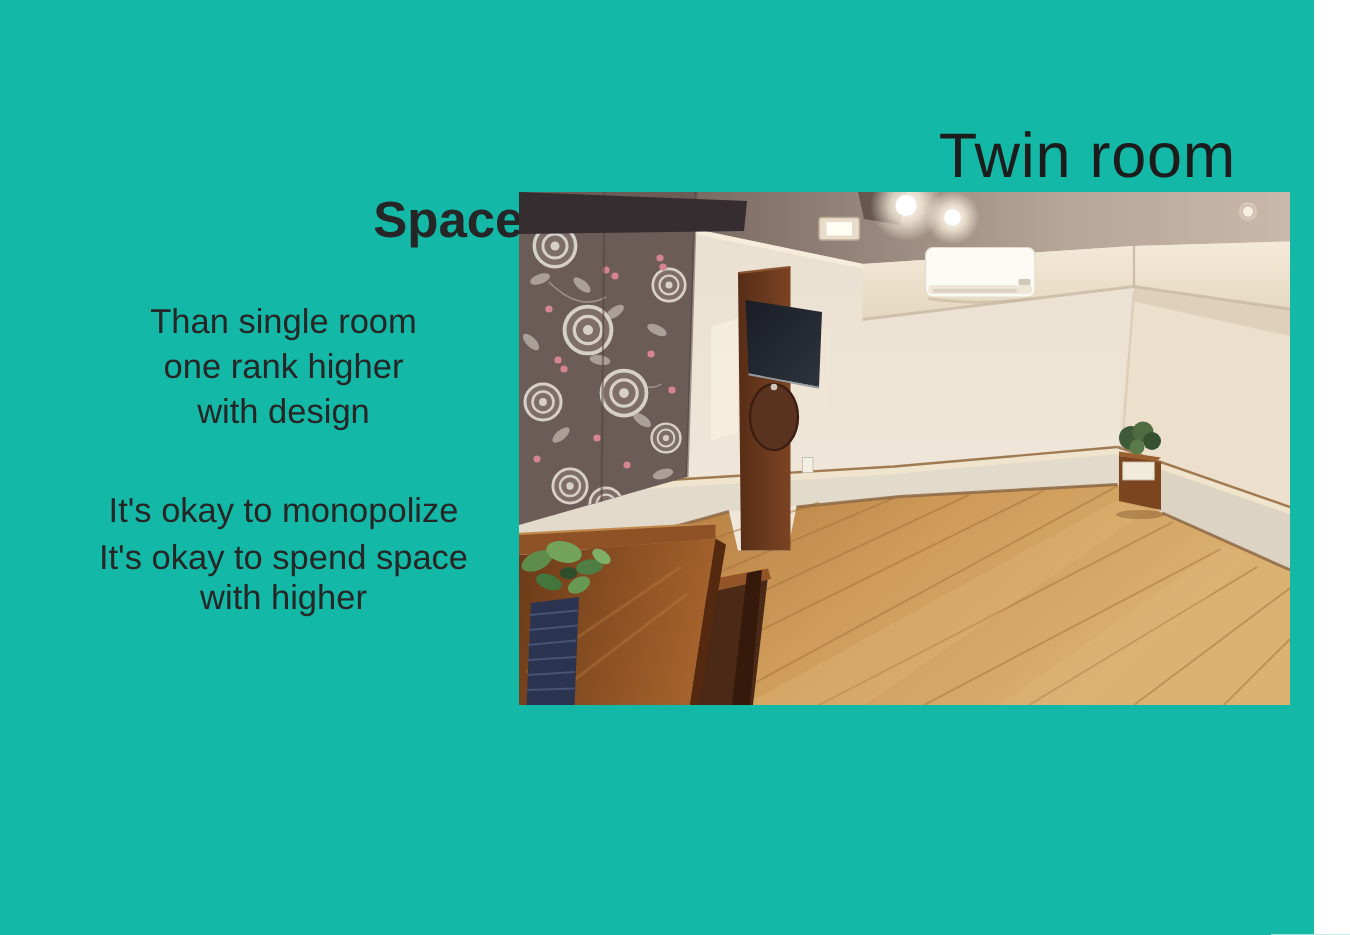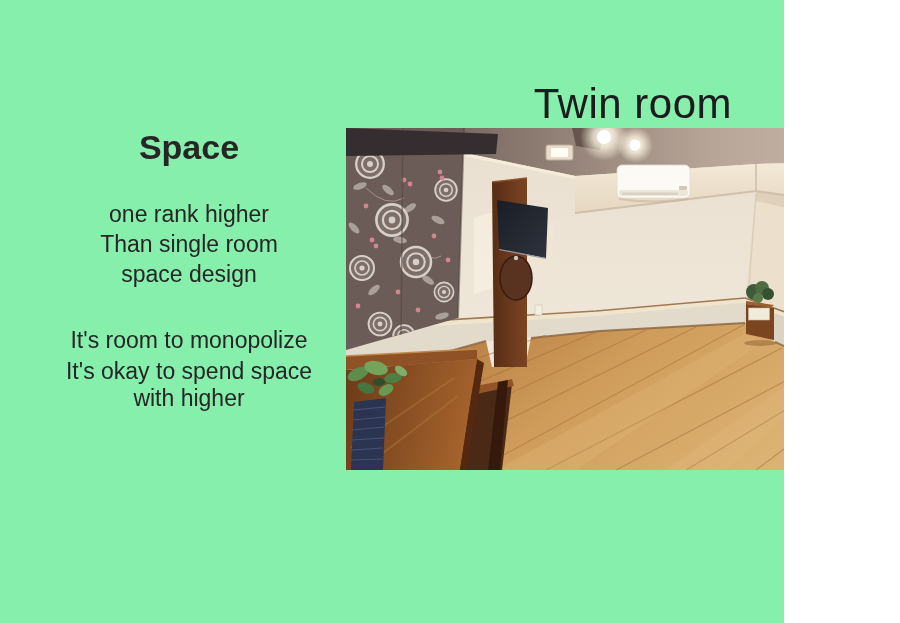--- a/index.html
+++ b/index.html
@@ -1,47 +1,47 @@
 <!DOCTYPE html>
 <html><head>
 <meta charset="utf-8">
 <style>
   html,body{margin:0;padding:0;background:#ffffff;}
   body{width:900px;height:623px;font-family:"Liberation Sans",sans-serif;}
-  .slide{position:relative;width:784px;height:623px;background:#86efac;overflow:hidden;}
+  .slide{position:relative;width:876px;height:623px;background:#14b8a6;overflow:hidden;}
   .slide-title{
     position:absolute;top:80px;right:52px;
     font-size:42px;font-weight:300;color:#1c1c1c;letter-spacing:.5px;white-space:nowrap;
   }
   .left-panel{position:absolute;left:29px;top:0;width:320px;height:470px;text-align:center;color:#262626;}
-  .space-heading{position:absolute;top:128px;left:0;width:100%;font-size:34px;font-weight:700;}
+  .space-heading{position:absolute;top:128px;left:0;width:100%;font-size:34px;font-weight:700;text-align:right;}
   .para{position:absolute;left:0;width:100%;margin:0;font-size:23px;font-weight:400;}
   .para .ln{display:block;}
   .p1{top:199px;line-height:30px;}
   .p2{top:325px;line-height:31px;}
   .p2 .tight{line-height:23px;}
   .photo{position:absolute;left:346px;top:128px;width:514px;height:342px;margin:0;}
   .photo svg{display:block;width:514px;height:342px;}
 </style>
 </head>
 <body>
 
 <div class="slide">
 
   <div class="slide-title">Twin room</div>
 
   <div class="left-panel">
     <div class="space-heading">Space</div>
     <p class="para p1">
+      <span class="ln">Than single room</span>
       <span class="ln">one rank higher</span>
-      <span class="ln">Than single room</span>
-      <span class="ln">space design</span>
+      <span class="ln">with design</span>
     </p>
     <p class="para p2">
-      <span class="ln">It's room to monopolize</span>
+      <span class="ln">It's okay to monopolize</span>
       <span class="ln">It's okay to spend space</span>
       <span class="ln tight">with higher</span>
     </p>
   </div>
 
   <figure class="photo">
     <svg viewBox="0 0 514 342" preserveAspectRatio="none">
       <defs>
         <linearGradient id="gradWall" x1="0" y1="0" x2="0" y2="1">
           <stop offset="0" stop-color="#e9dfd0"></stop>

